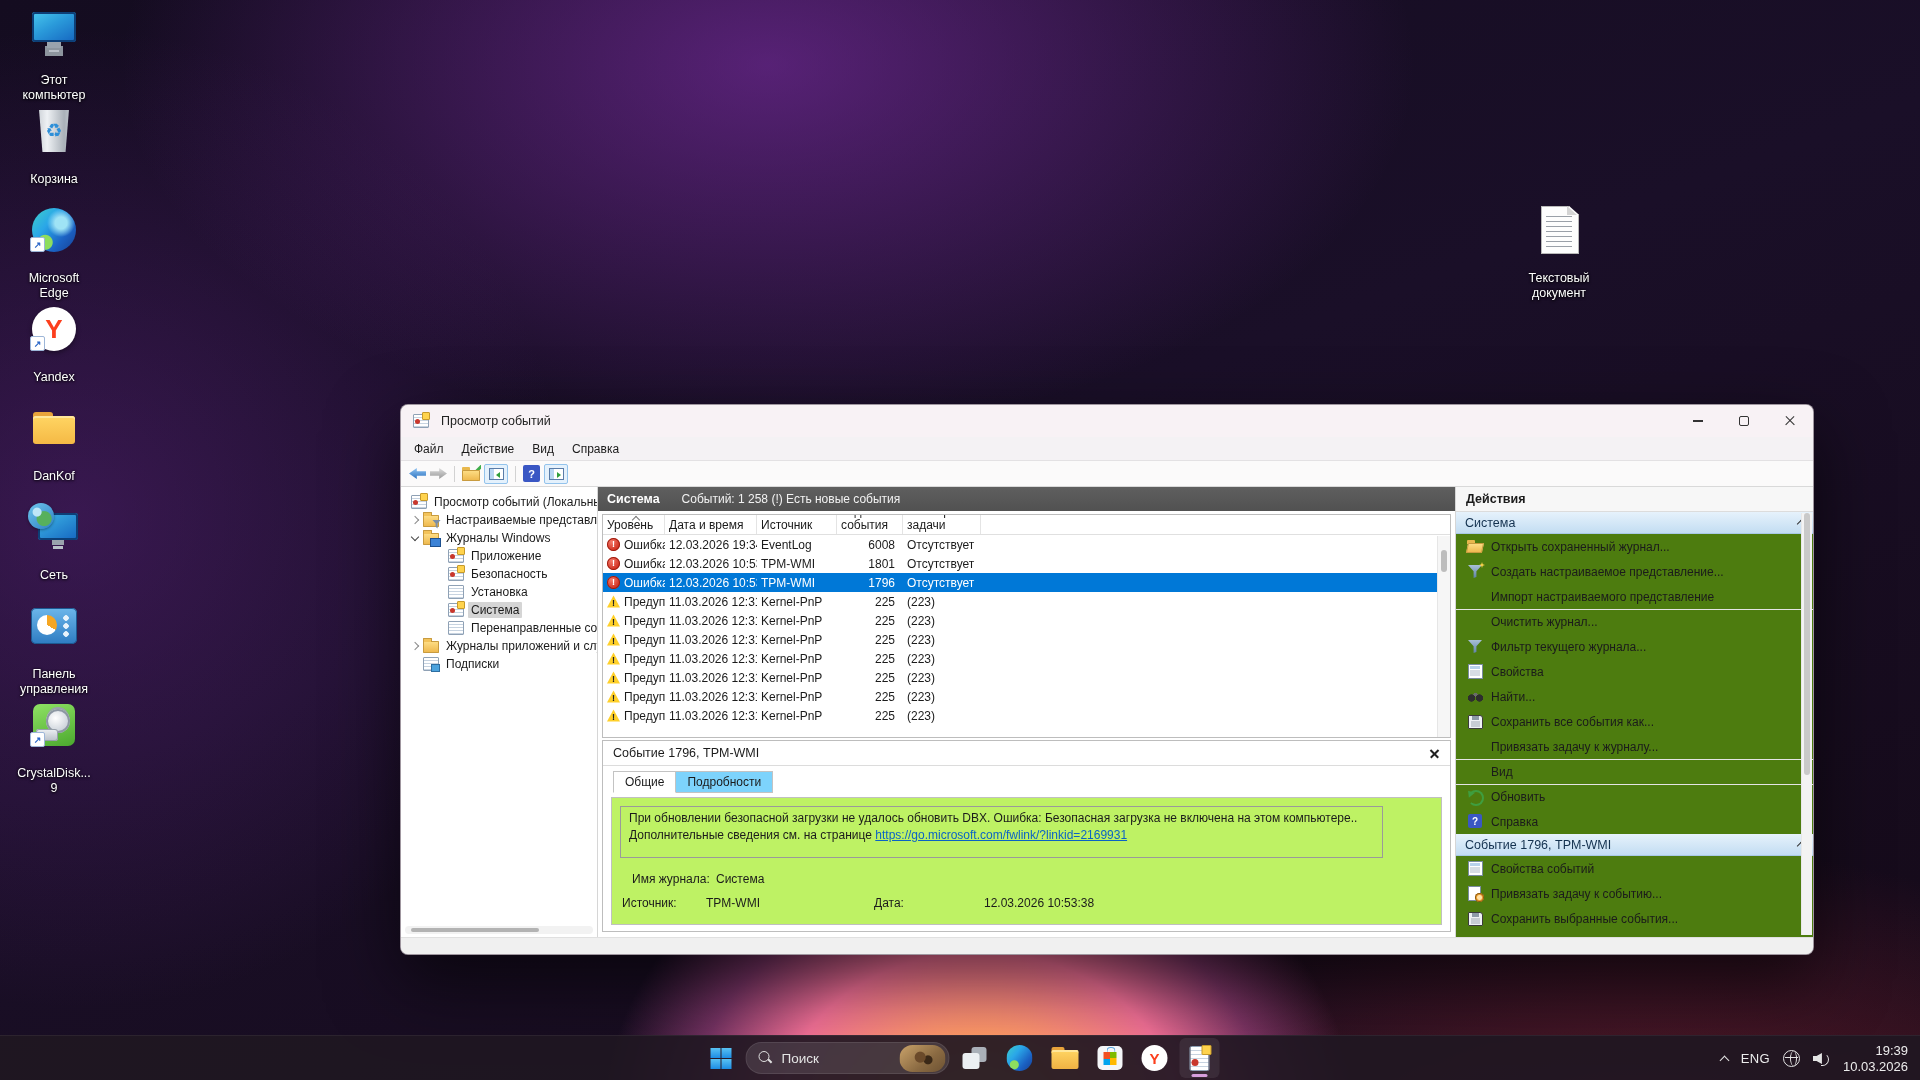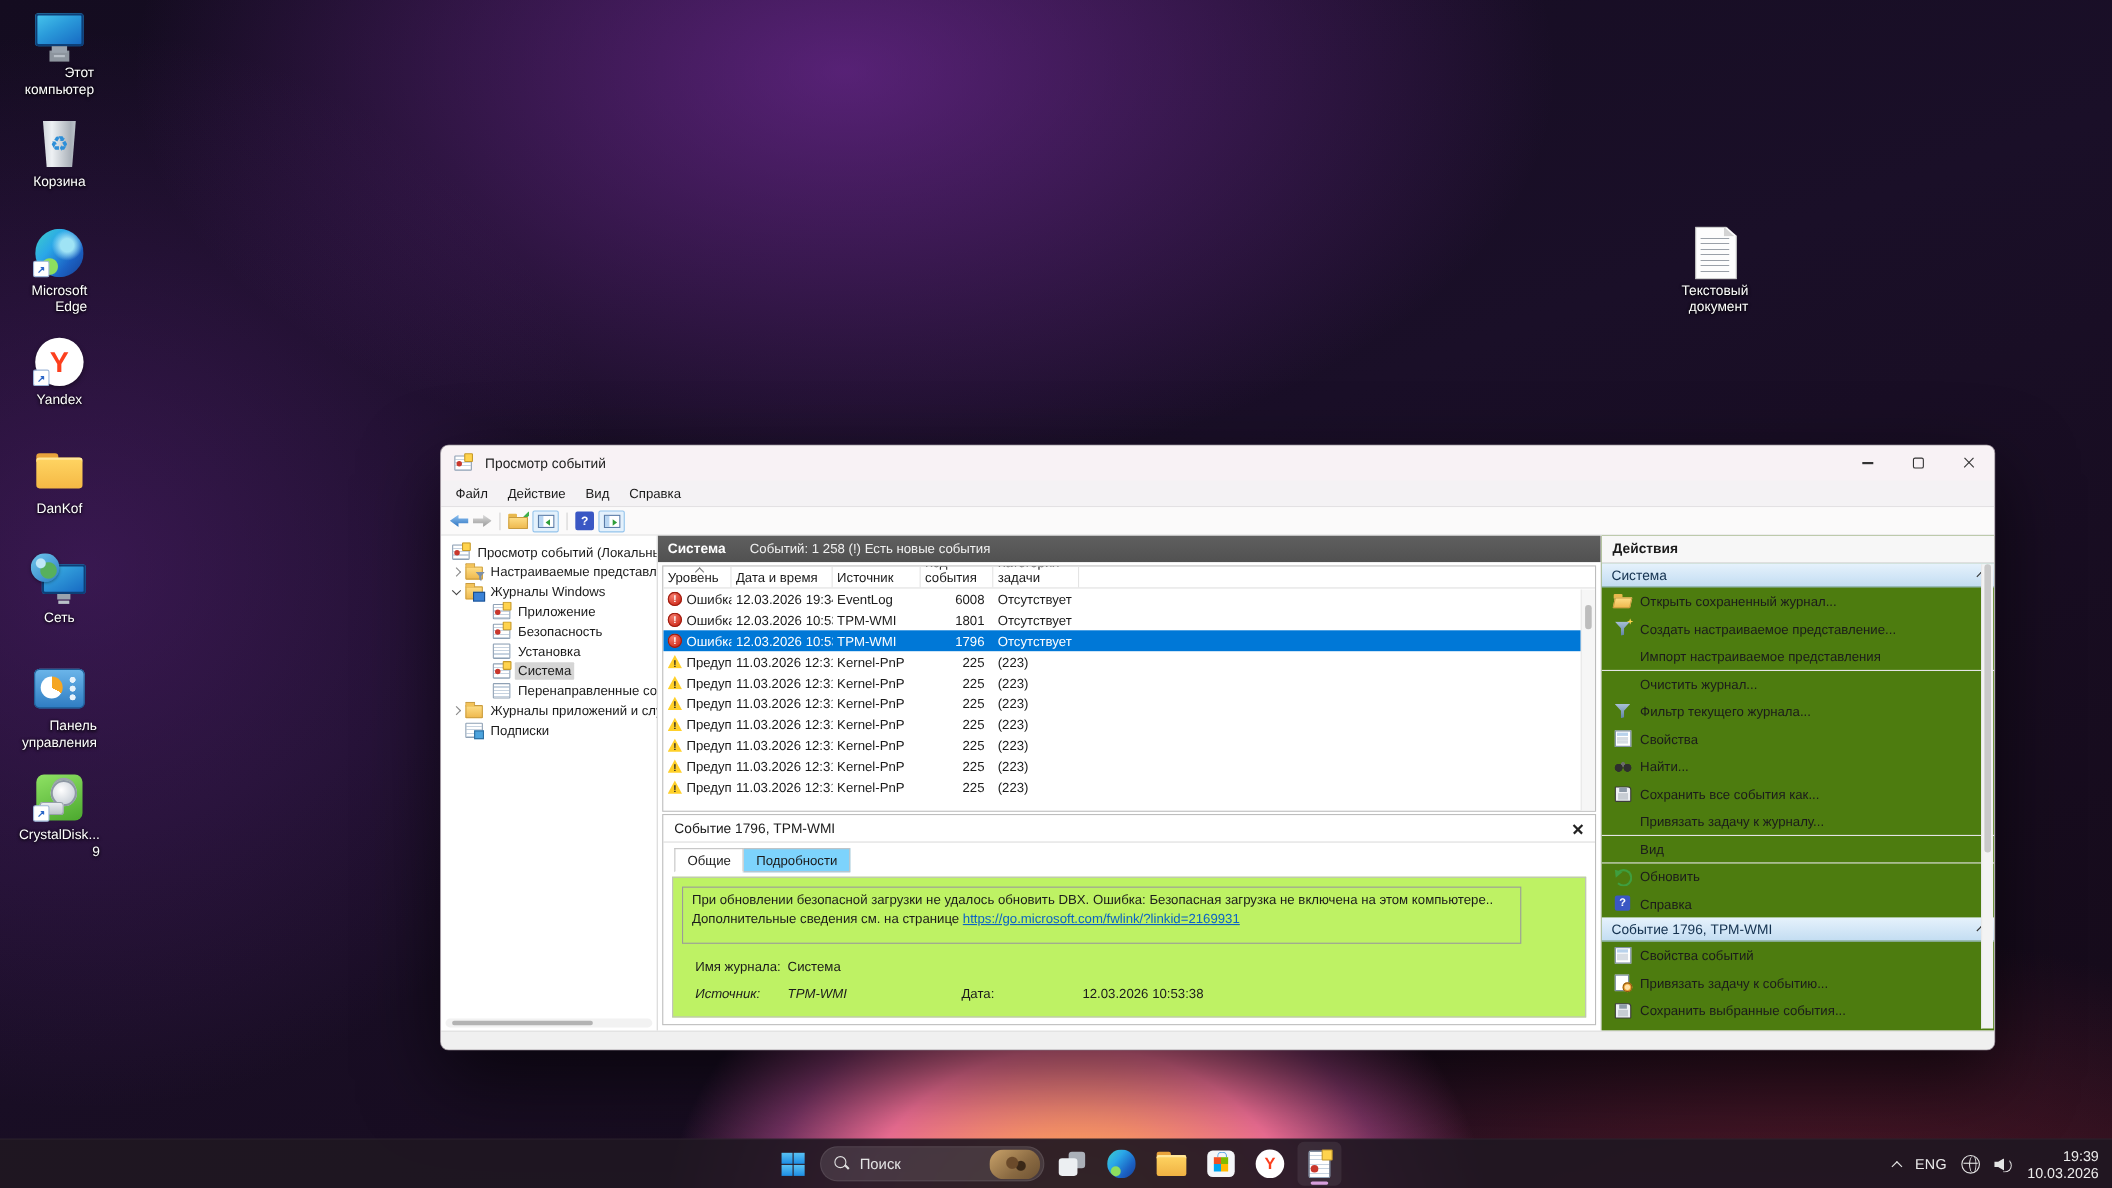--- a/index.html
+++ b/index.html
@@ -14,21 +14,21 @@
       radial-gradient(520px 420px at 51% 103%, #ffc87a 0%, #ff9d60 16%, #f06f95 38%, rgba(190,80,150,.55) 55%, rgba(0,0,0,0) 72%),
       radial-gradient(900px 520px at 86% 112%, rgba(150,40,55,.65), rgba(0,0,0,0) 70%),
       radial-gradient(980px 560px at 40% 6%, rgba(140,50,185,.55), rgba(0,0,0,0) 66%),
       radial-gradient(700px 700px at 4% 48%, rgba(110,40,150,.38), rgba(0,0,0,0) 70%),
       linear-gradient(160deg, #140c20 0%, #1a0f28 45%, #150a18 100%);
   }
 
   
   .di-col { position:absolute; left:6px; top:8px; width:96px; }
   .di { width:96px; height:99px; display:flex; flex-direction:column; align-items:center; cursor:default; }
-  .di-label { margin-top:3px; font-size:12.5px; line-height:15px; color:#fff; text-align:right;
+  .di-label { margin-top:17px; font-size:12.5px; line-height:15px; color:#fff; text-align:center;
     text-shadow:0 1px 3px rgba(0,0,0,.9), 0 0 2px rgba(0,0,0,.7); white-space:pre-line; }
   .di-art { position:relative; width:52px; height:48px; display:flex; align-items:center; justify-content:center; }
   .shortcut::after { content:"\2197"; position:absolute; left:2px; bottom:2px; width:13px; height:13px;
     background:#fff; border:1px solid #9db6d8; border-radius:2px; color:#2a66c8; font-size:9px; font-weight:bold;
     display:flex; align-items:center; justify-content:center; }
   
   .art-pc::before { content:""; position:absolute; top:4px; left:4px; width:44px; height:30px; border-radius:3px;
     background:linear-gradient(150deg,#49c8ee 0%, #2a9ada 45%, #1565c0 100%); box-shadow:inset 0 0 0 2px #0d3f77; }
   .art-pc::after { content:""; position:absolute; top:34px; left:19px; width:14px; height:6px; background:#9aa3ad;
     box-shadow:0 6px 0 -2px #b9c0c8, 0 6px 0 2px #8d959e; }
@@ -183,21 +183,21 @@
   .dclose::before,.dclose::after { content:""; position:absolute; top:5px; left:0; width:11px; height:1.6px; background:#222; }
   .dclose::before { transform:rotate(45deg); } .dclose::after { transform:rotate(-45deg); }
   .dtabs { height:27px; padding:5px 0 0 10px; display:flex; }
   .dtab { padding:3px 11px; border:1px solid #c3c3c3; background:#7dd3fc; font-size:12px; margin-right:-1px; }
   .dtab.active { background:#fff; border-bottom-color:#fff; position:relative; z-index:2; }
   .dtabpanel { position:absolute; left:8px; right:8px; top:56px; bottom:6px; border:1px solid #c0c0c0; background:#bef264; }
   .msgbox { position:absolute; left:8px; right:58px; top:8px; height:52px; border:1px solid #9a9a9a; padding:3px 8px; line-height:17px; font-size:12px; overflow:hidden; }
   .msg-link { color:#0b63c5; text-decoration:underline; }
   .dfield { position:absolute; font-size:12px; }
   .dfield .fl { display:inline-block; width:84px; }
-  .f-log { left:20px; top:74px; } .f-src { left:20px; top:98px;font-style:italic; }
+  .f-log { left:20px; top:74px; } .f-src { left:10px; top:98px; }
   .f-datel { left:262px; top:98px; } .f-datev { left:372px; top:98px; }
 
   
   .actions-panel { width:357px; background:#4d7c0f; position:relative; display:flex; flex-direction:column; overflow:hidden; }
   .actions-title { height:25px; line-height:25px; padding-left:10px; font-weight:bold; font-size:12.5px; background:#f7f7f7; border-bottom:1px solid #dcdcdc; flex:none; }
   .section-h { height:22px; background:linear-gradient(#e6f2fc,#c3ddf2); border-bottom:1px solid #a9c9e5; display:flex; align-items:center; padding:0 9px; flex:none; }
   .section-h .sh-label { flex:1; font-size:12.5px; color:#13314f; }
   .collapse-up { width:6px; height:6px; border-top:1.5px solid #333; border-right:1.5px solid #333; transform:rotate(-45deg); margin-top:3px; }
   .act { display:flex; align-items:center; height:25px; padding:0 14px 0 11px; flex:none; }
   .act.sep { border-top:1px solid #e4e4e4; }
@@ -684,21 +684,21 @@
               <span class="alabel">Открыть сохраненный журнал...</span>
 
             </div>
             <div class="act">
               <span class="ai ai-filter-new"></span>
               <span class="alabel">Создать настраиваемое представление...</span>
 
             </div>
             <div class="act">
               <span class="ai ai-none"></span>
-              <span class="alabel">Импорт настраиваемое представления</span>
+              <span class="alabel">Импорт настраиваемого представление</span>
 
             </div>
             <div class="act sep">
               <span class="ai ai-none"></span>
               <span class="alabel">Очистить журнал...</span>
 
             </div>
             <div class="act">
               <span class="ai ai-filter"></span>
               <span class="alabel">Фильтр текущего журнала...</span>

